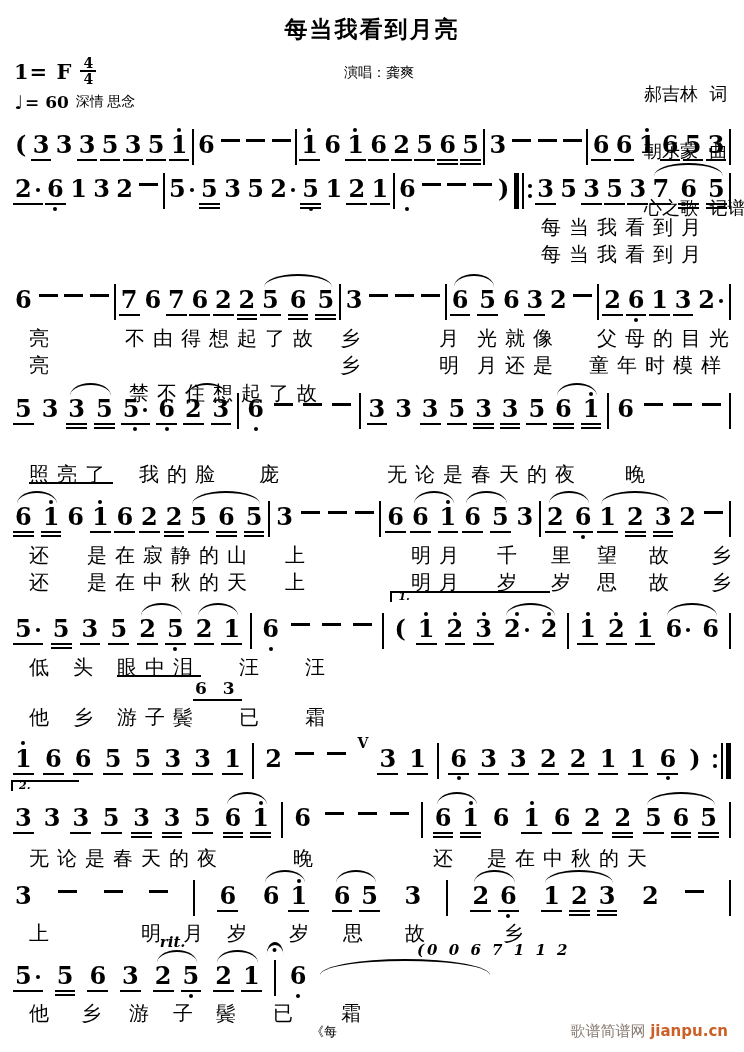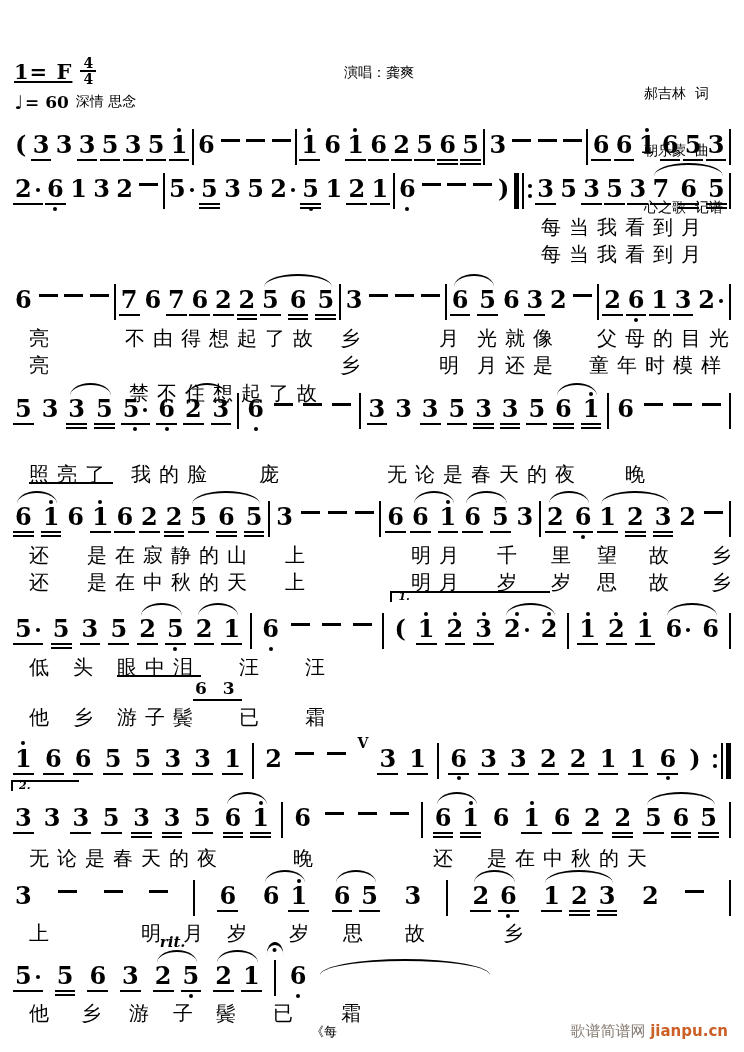--- a/index.html
+++ b/index.html
@@ -1,32 +1,32 @@
 <!DOCTYPE html>
 <html><head>
 <meta charset="utf-8">
 <style>
   html,body{margin:0;padding:0;background:#e8e8e8;}
   .page{position:relative;width:744px;height:1052px;background:#ffffff;margin:0 auto;
         font-family:"DejaVu Sans",sans-serif;color:#000;overflow:hidden;}
   
   .title{position:absolute;top:14px;left:0;right:0;text-align:center;
          font-size:23px;font-weight:bold;letter-spacing:2px;}
-  .credits{position:absolute;top:46px;left:644px;font-size:14px;line-height:19px;white-space:pre;}
+  .credits{position:absolute;top:46px;left:644px;font-size:18px;line-height:19px;white-space:pre;}
   .keysig{position:absolute;top:56px;left:14px;display:flex;align-items:center;
           font-family:"DejaVu Serif",serif;font-weight:bold;}
-  .keytxt{font-size:21px;letter-spacing:1px;text-decoration:underline;}
+  .keytxt{font-size:21px;letter-spacing:1px;}
   .frac{display:inline-flex;flex-direction:column;align-items:center;margin-left:8px;
         font-size:14px;line-height:14px;}
   .frac b{padding:0 3px;}
   .frac .ft{border-bottom:2px solid #000;}
   .tempo{position:absolute;top:92px;left:14px;display:flex;align-items:center;}
   .qnote{font-size:19px;line-height:19px;}
   .t60{font:bold 17px "DejaVu Serif",serif;margin-left:2px;}
-  .mood{font-size:14px;margin-left:7px;}
+  .mood{font-size:14px;margin-left:7px;font-family:Liberation Serif, serif;}
   .singer{position:absolute;top:64px;left:14px;right:0;text-align:center;font-size:14px;}
   
   .sys{position:absolute;left:13px;right:13px;}
   .toks{display:flex;justify-content:space-between;align-items:center;}
   .toks.ns{justify-content:flex-start;gap:12px;}
   .tok{display:inline-flex;flex-direction:column;align-items:center;justify-content:center;height:54px;}
   .oa,.ob{height:7px;display:flex;align-items:center;justify-content:center;width:100%;}
   i{display:block;font-style:normal;}
   .odot{width:4px;height:4px;border-radius:50%;background:#000;}
   .mid{display:flex;align-items:flex-end;position:relative;
@@ -69,20 +69,21 @@
   .lyr.ref span{font-size:13px;letter-spacing:0;}
   
   .wm{position:absolute;top:1022px;right:16px;font-size:15px;}
   .wm .site{color:#857a72;}
   .wm .url{color:#cc5f26;font-weight:bold;}
 </style>
 </head>
 <body>
 
 <div class="page">
+  <div class="title">每当我看到月亮</div>
 
   <div class="credits">
     <div>郝吉林  词</div>
     <div>朝乐蒙  曲</div>
     <div>心之歌  记谱</div>
   </div>
 
   <div class="keysig">
     <span class="keytxt">1= F</span>
     <span class="frac">
@@ -963,21 +964,21 @@
             <span class="mid">
               <i class="dashbar"></i>
             </span>
           </span>
           <span class="tok bar">
             <i class="bl"></i>
           </span>
         </div>
         <div class="lyr" style="top: 77px;">
           <span style="left: 16px; text-decoration: underline;">照亮了</span>
-          <span style="left: 118px;">我的脸</span>
+          <span style="left: 126px;">我的脸</span>
           <span style="left: 246px;">庞</span>
           <span style="left: 374px;">无论是春天的夜</span>
           <span style="left: 612px;">晚</span>
         </div>
       </div>
       <div class="sys" style="top: 492px;">
         <div class="toks">
           <span class="slur">
             <span class="tok u2">
               <span class="oa"></span>
@@ -2022,20 +2023,23 @@
             <span class="oa"></span>
             <span class="mid">
               <span class="nv">6</span>
             </span>
             <span class="ob">
               <i class="odot"></i>
             </span>
           </span>
           <span class="arcspan" style="width: 170px;"></span>
         </div>
+        <div class="lyr cue" style="top: -10px;">
+          <span style="left: 404px;">(0 0 6 7 1 1 2</span>
+        </div>
         <div class="lyr" style="top: 49px;">
           <span style="left: 16px;">他</span>
           <span style="left: 68px;">乡</span>
           <span style="left: 116px;">游</span>
           <span style="left: 160px;">子</span>
           <span style="left: 203px;">鬓</span>
           <span style="left: 260px;">已</span>
           <span style="left: 328px;">霜</span>
         </div>
         <div class="lyr ref" style="top: 72px;">

